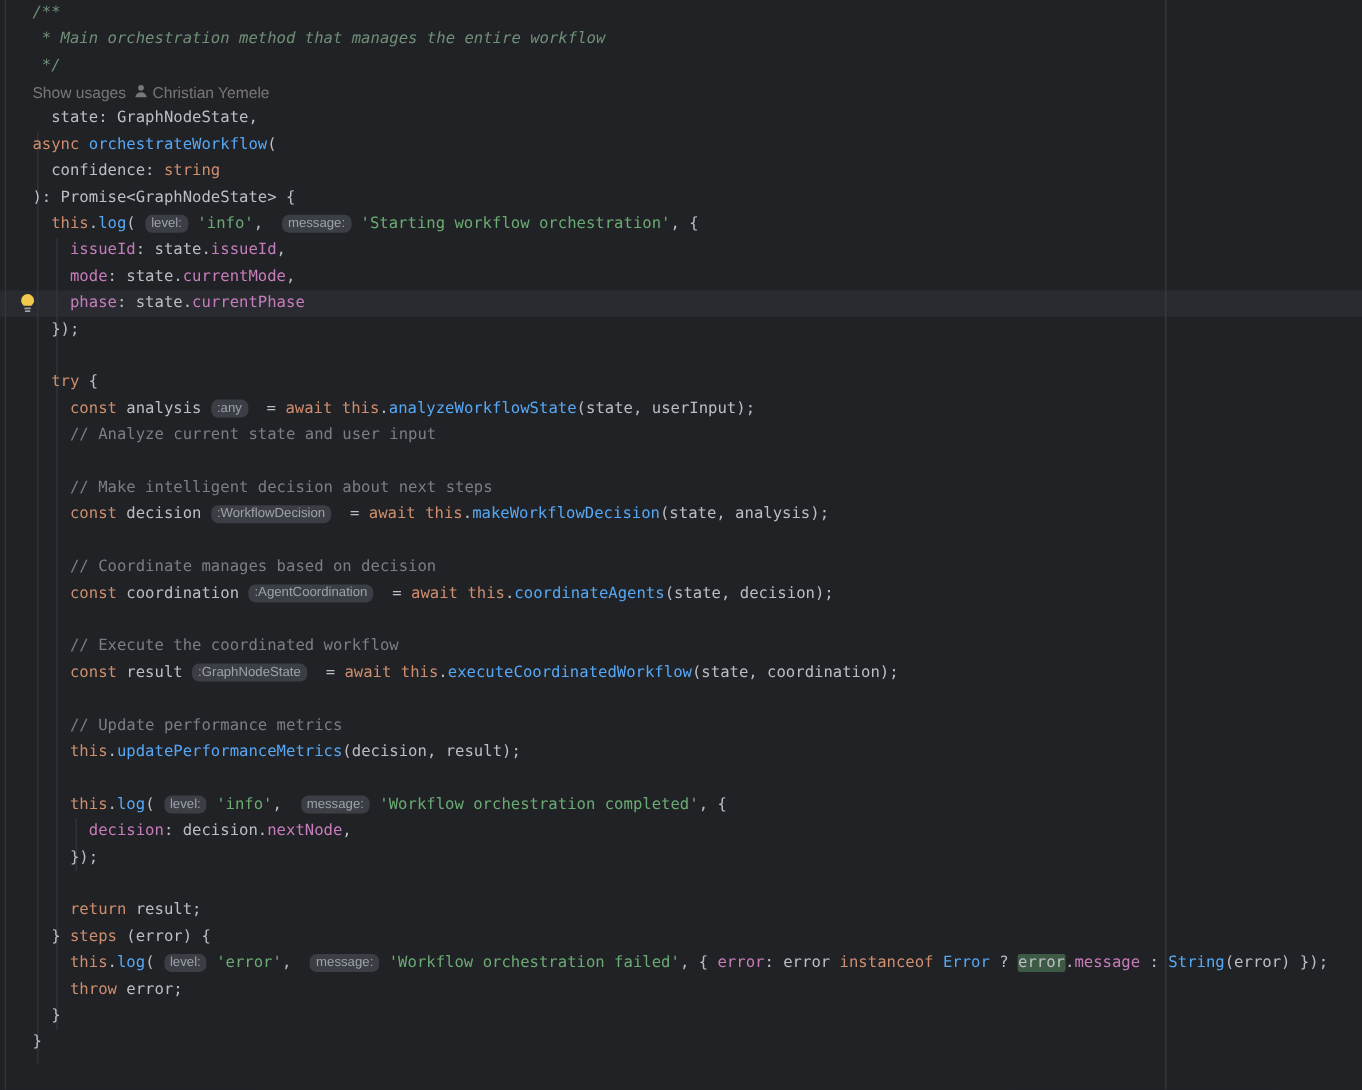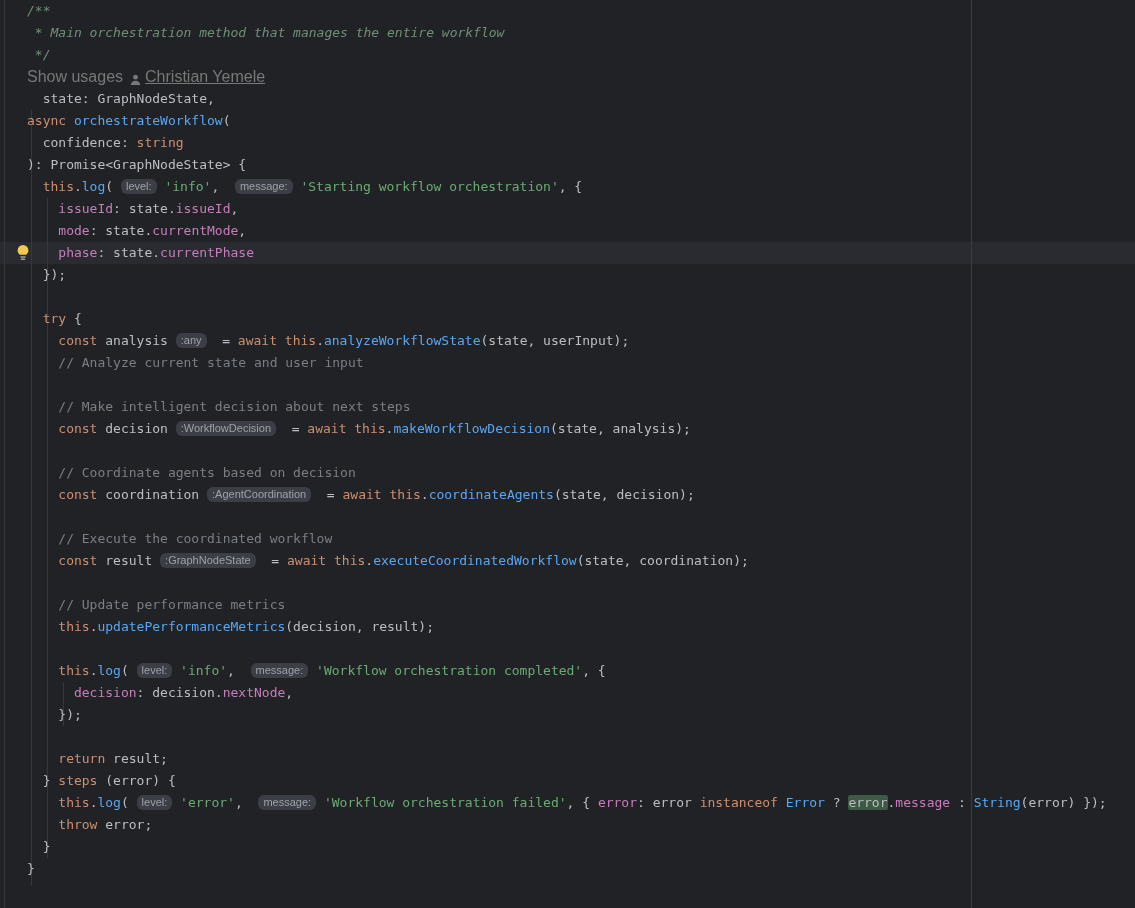--- a/index.html
+++ b/index.html
@@ -28,24 +28,24 @@
   .tk-doc{color:var(--doc,#6F8F78);font-style:italic;}
   .tk-hl{color:var(--fg,#BCBEC4);background:var(--hlBg,#3D5A44);border-radius:2px;}
   .badge{
     display:inline-block;vertical-align:1px;
     background:var(--hintBg,#3B3E44);color:var(--hintFg,#9DA2AA);
     font-family:"Liberation Sans",sans-serif;font-size:11px;line-height:15px;
     padding:0 5px;border-radius:6px;
   }
   .lens{
     position:absolute;left:27px;height:22px;display:flex;align-items:center;gap:7px;
-    font-family:"Liberation Sans",sans-serif;font-size:16px;color:var(--lensFg,#787878);
+    font-family:"Liberation Sans",sans-serif;font-size:13px;color:var(--lensFg,#787878);
   }
   .lens .usages{cursor:pointer;}
-  .lens .author{display:flex;align-items:flex-end;gap:4px;cursor:pointer;text-decoration:underline;}
+  .lens .author{display:flex;align-items:flex-start;gap:4px;cursor:pointer;}
   .bulb{position:absolute;left:16px;width:14px;height:18px;cursor:pointer;}
 </style>
 </head>
 <body>
 
 <div class="editor">
   <div class="caret-row" id="caret-row" style="top: 242px;"></div>
   <div id="guides">
       <div class="guide" style="left: 4px; top: 0px; height: 908px;"></div>
       <div class="guide" style="left: 31px; top: 110px; height: 776px;"></div>
@@ -69,21 +69,21 @@
       <div class="line"><span class="tk-key">    phase</span><span class="tk-p">: state.</span><span class="tk-field">currentPhase</span></div>
       <div class="line"><span class="tk-p">  });</span></div>
       <div class="line"></div>
       <div class="line"><span class="tk-p">  </span><span class="tk-kw">try</span><span class="tk-p"> {</span></div>
       <div class="line"><span class="tk-p">    </span><span class="tk-kw">const</span><span class="tk-p"> analysis </span><span class="badge">:any</span><span class="tk-p">  = </span><span class="tk-kw">await</span><span class="tk-p"> </span><span class="tk-kw">this</span><span class="tk-p">.</span><span class="tk-fn">analyzeWorkflowState</span><span class="tk-p">(state, userInput);</span></div>
       <div class="line"><span class="tk-cmt">    // Analyze current state and user input</span></div>
       <div class="line"></div>
       <div class="line"><span class="tk-cmt">    // Make intelligent decision about next steps</span></div>
       <div class="line"><span class="tk-p">    </span><span class="tk-kw">const</span><span class="tk-p"> decision </span><span class="badge">:WorkflowDecision</span><span class="tk-p">  = </span><span class="tk-kw">await</span><span class="tk-p"> </span><span class="tk-kw">this</span><span class="tk-p">.</span><span class="tk-fn">makeWorkflowDecision</span><span class="tk-p">(state, analysis);</span></div>
       <div class="line"></div>
-      <div class="line"><span class="tk-cmt">    // Coordinate agents based on decision</span></div>
+      <div class="line"><span class="tk-cmt">    // Coordinate manages based on decision</span></div>
       <div class="line"><span class="tk-p">    </span><span class="tk-kw">const</span><span class="tk-p"> coordination </span><span class="badge">:AgentCoordination</span><span class="tk-p">  = </span><span class="tk-kw">await</span><span class="tk-p"> </span><span class="tk-kw">this</span><span class="tk-p">.</span><span class="tk-fn">coordinateAgents</span><span class="tk-p">(state, decision);</span></div>
       <div class="line"></div>
       <div class="line"><span class="tk-cmt">    // Execute the coordinated workflow</span></div>
       <div class="line"><span class="tk-p">    </span><span class="tk-kw">const</span><span class="tk-p"> result </span><span class="badge">:GraphNodeState</span><span class="tk-p">  = </span><span class="tk-kw">await</span><span class="tk-p"> </span><span class="tk-kw">this</span><span class="tk-p">.</span><span class="tk-fn">executeCoordinatedWorkflow</span><span class="tk-p">(state, coordination);</span></div>
       <div class="line"></div>
       <div class="line"><span class="tk-cmt">    // Update performance metrics</span></div>
       <div class="line"><span class="tk-p">    </span><span class="tk-kw">this</span><span class="tk-p">.</span><span class="tk-fn">updatePerformanceMetrics</span><span class="tk-p">(decision, result);</span></div>
       <div class="line"></div>
       <div class="line"><span class="tk-p">    </span><span class="tk-kw">this</span><span class="tk-p">.</span><span class="tk-fn">log</span><span class="tk-p">( </span><span class="badge">level:</span><span class="tk-p"> </span><span class="tk-str">'info'</span><span class="tk-p">,  </span><span class="badge">message:</span><span class="tk-p"> </span><span class="tk-str">'Workflow orchestration completed'</span><span class="tk-p">, {</span></div>
       <div class="line"><span class="tk-key">      decision</span><span class="tk-p">: decision.</span><span class="tk-field">nextNode</span><span class="tk-p">,</span></div>

